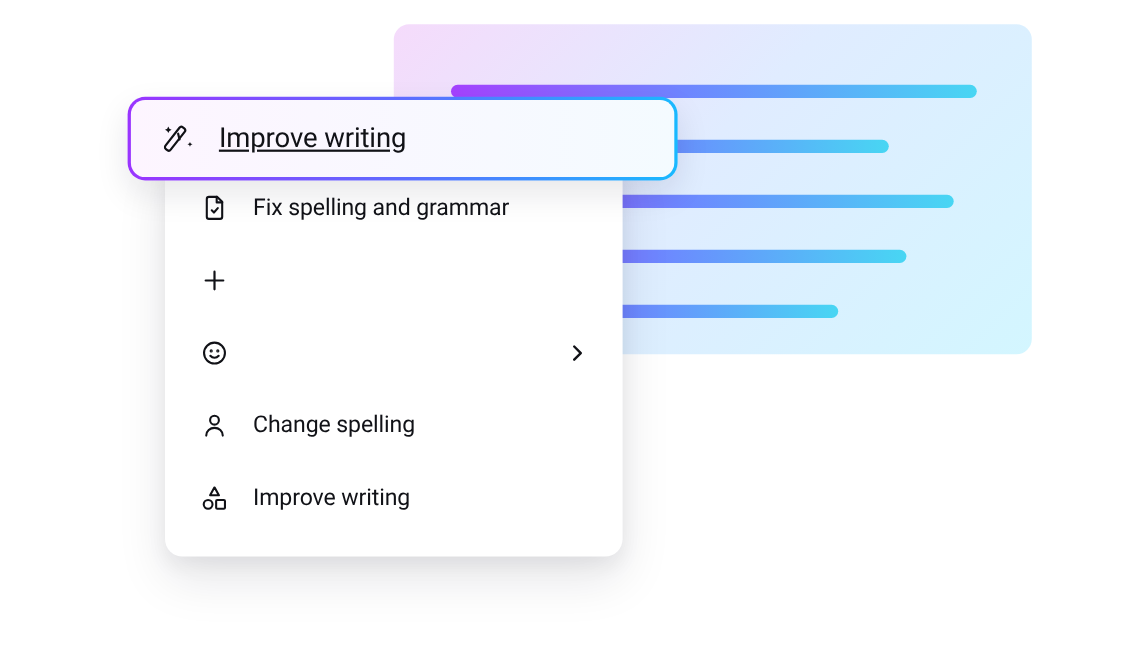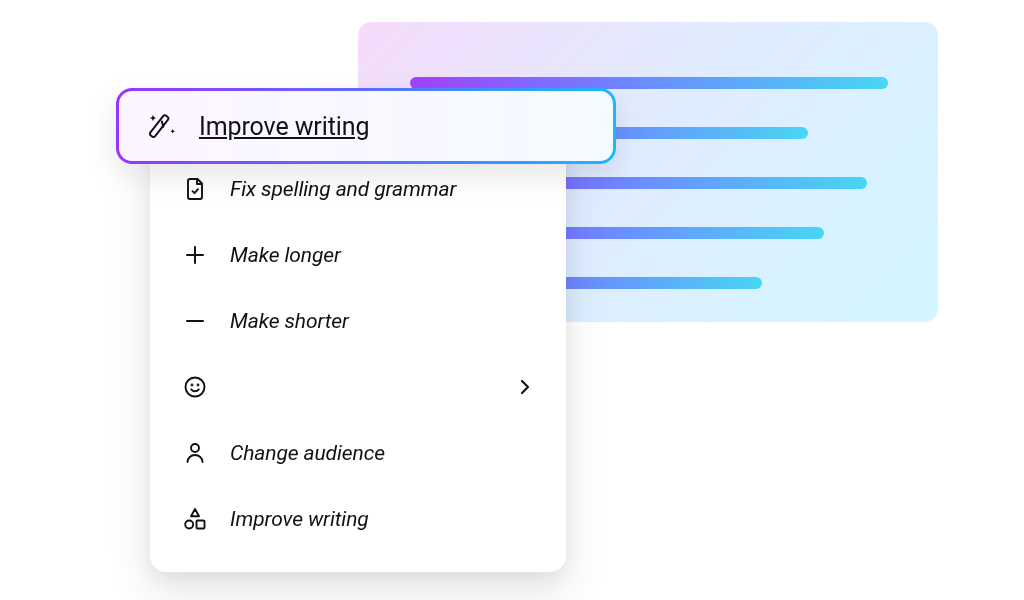--- a/index.html
+++ b/index.html
@@ -54,21 +54,20 @@
 
   .menu-item {
     display: flex;
     align-items: center;
     padding: 0 32px;
     height: 66px;
     color: #111217;
     font-size: 21px;
     cursor: pointer;
     position: relative;
-    font-style: italic;
   }
   .menu-item .icon {
     width: 26px;
     display: inline-flex;
     align-items: center;
     justify-content: center;
     flex: 0 0 26px;
   }
   .menu-item .label {
     margin-left: 22px;
@@ -147,31 +146,22 @@
       <span class="label">Fix spelling and grammar</span>
     </div>
 
     <div class="menu-item">
       <span class="icon">
         <svg width="22" height="22" viewBox="0 0 22 22" fill="none" stroke="#111217" stroke-width="2" stroke-linecap="round">
           <line x1="11" y1="3" x2="11" y2="19"></line>
           <line x1="3" y1="11" x2="19" y2="11"></line>
         </svg>
       </span>
-      <span class="label">Make longer</span>
-    </div>
-
-    <div class="menu-item">
-      <span class="icon">
-        <svg width="22" height="22" viewBox="0 0 22 22" fill="none" stroke="#111217" stroke-width="2" stroke-linecap="round">
-          <line x1="3" y1="11" x2="19" y2="11"></line>
-        </svg>
-      </span>
-      <span class="label">Make shorter</span>
-    </div>
+    </div>
+
 
     <div class="menu-item">
       <span class="icon">
         <svg width="24" height="24" viewBox="0 0 24 24" fill="none" stroke="#111217" stroke-width="1.9" stroke-linecap="round" stroke-linejoin="round">
           <circle cx="12" cy="12" r="9.5"></circle>
           <circle cx="9" cy="10" r="0.5" fill="#111217"></circle>
           <circle cx="15" cy="10" r="0.5" fill="#111217"></circle>
           <path d="M8.2 14.4c1 1.2 2.3 1.9 3.8 1.9s2.8-.7 3.8-1.9"></path>
         </svg>
       </span>
@@ -182,21 +172,21 @@
       </span>
     </div>
 
     <div class="menu-item">
       <span class="icon">
         <svg width="22" height="24" viewBox="0 0 22 24" fill="none" stroke="#111217" stroke-width="1.9" stroke-linecap="round" stroke-linejoin="round">
           <circle cx="11" cy="7" r="4"></circle>
           <path d="M3.5 21c0-4.1 3.4-7 7.5-7s7.5 2.9 7.5 7"></path>
         </svg>
       </span>
-      <span class="label">Change audience</span>
+      <span class="label">Change spelling</span>
     </div>
 
     <div class="menu-item">
       <span class="icon">
         <svg width="24" height="22" viewBox="0 0 24 22" fill="none" stroke="#111217" stroke-width="1.9" stroke-linecap="round" stroke-linejoin="round">
           <polygon points="12,1 16,8.2 8,8.2"></polygon>
           <circle cx="6.2" cy="16.5" r="4"></circle>
           <rect x="13.5" y="12.5" width="8" height="8" rx="1"></rect>
         </svg>
       </span>

